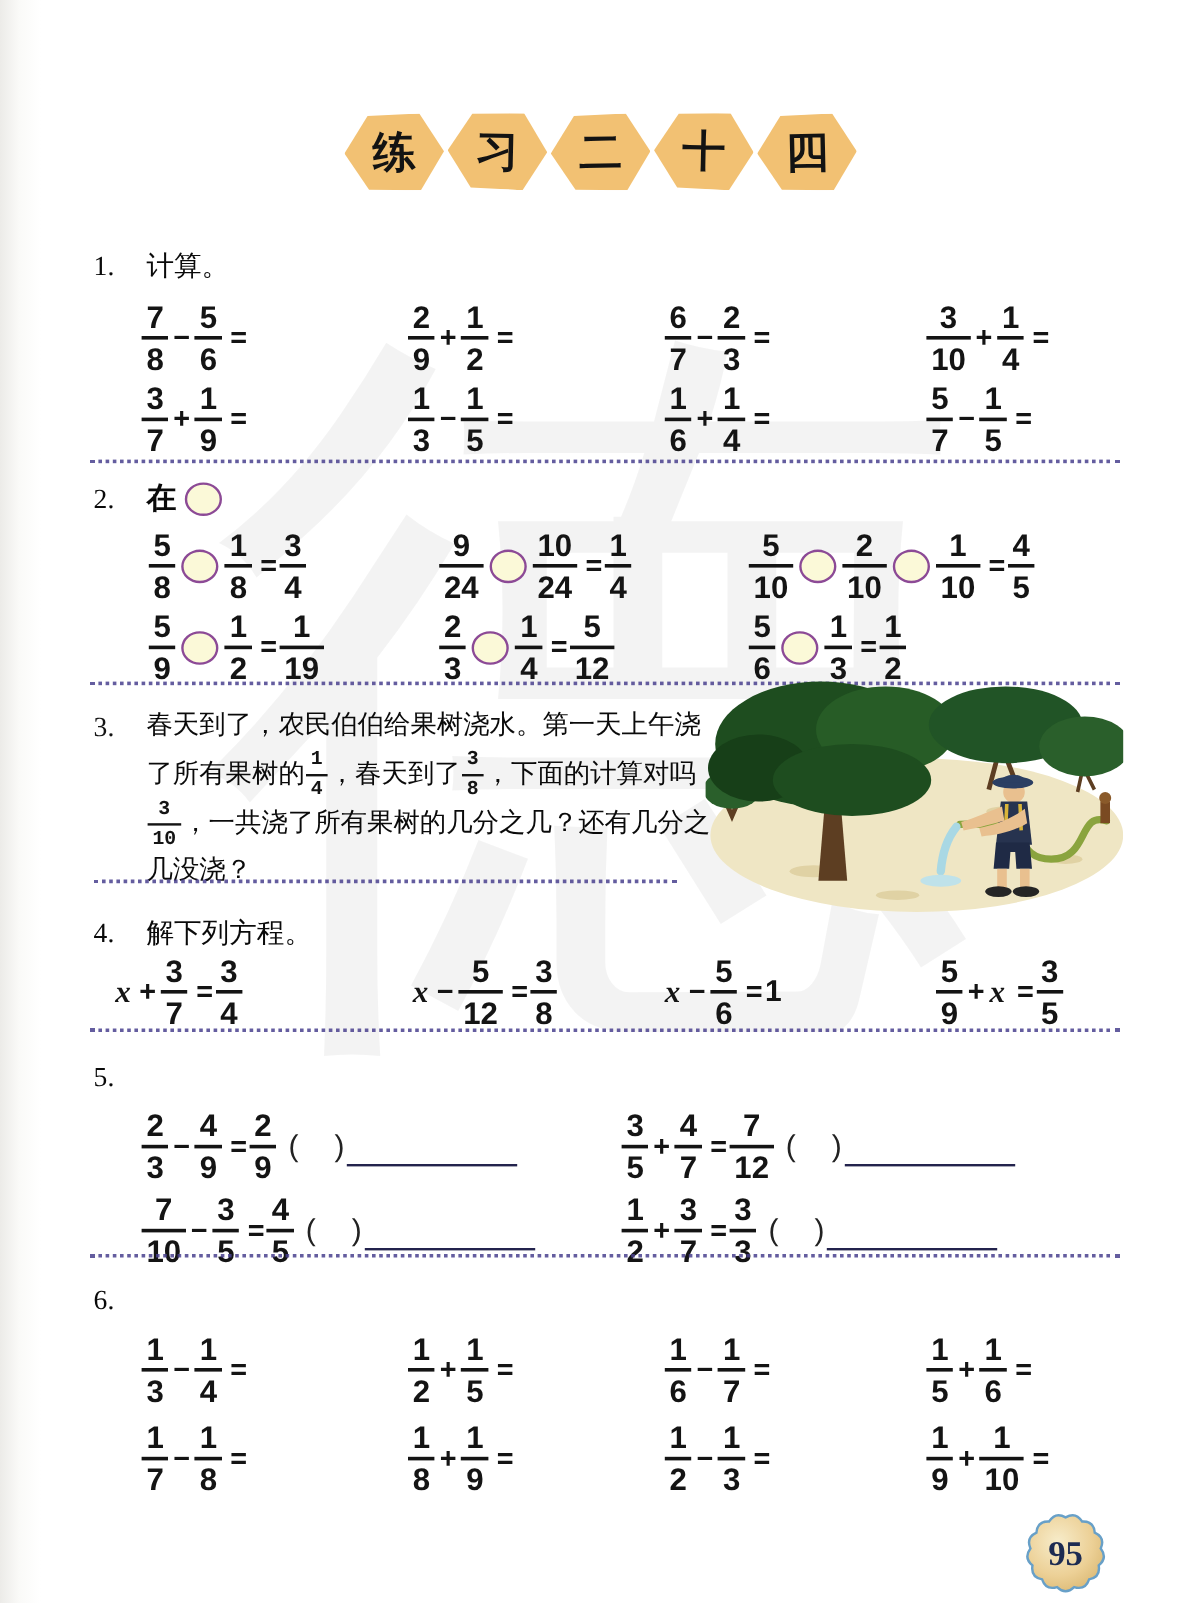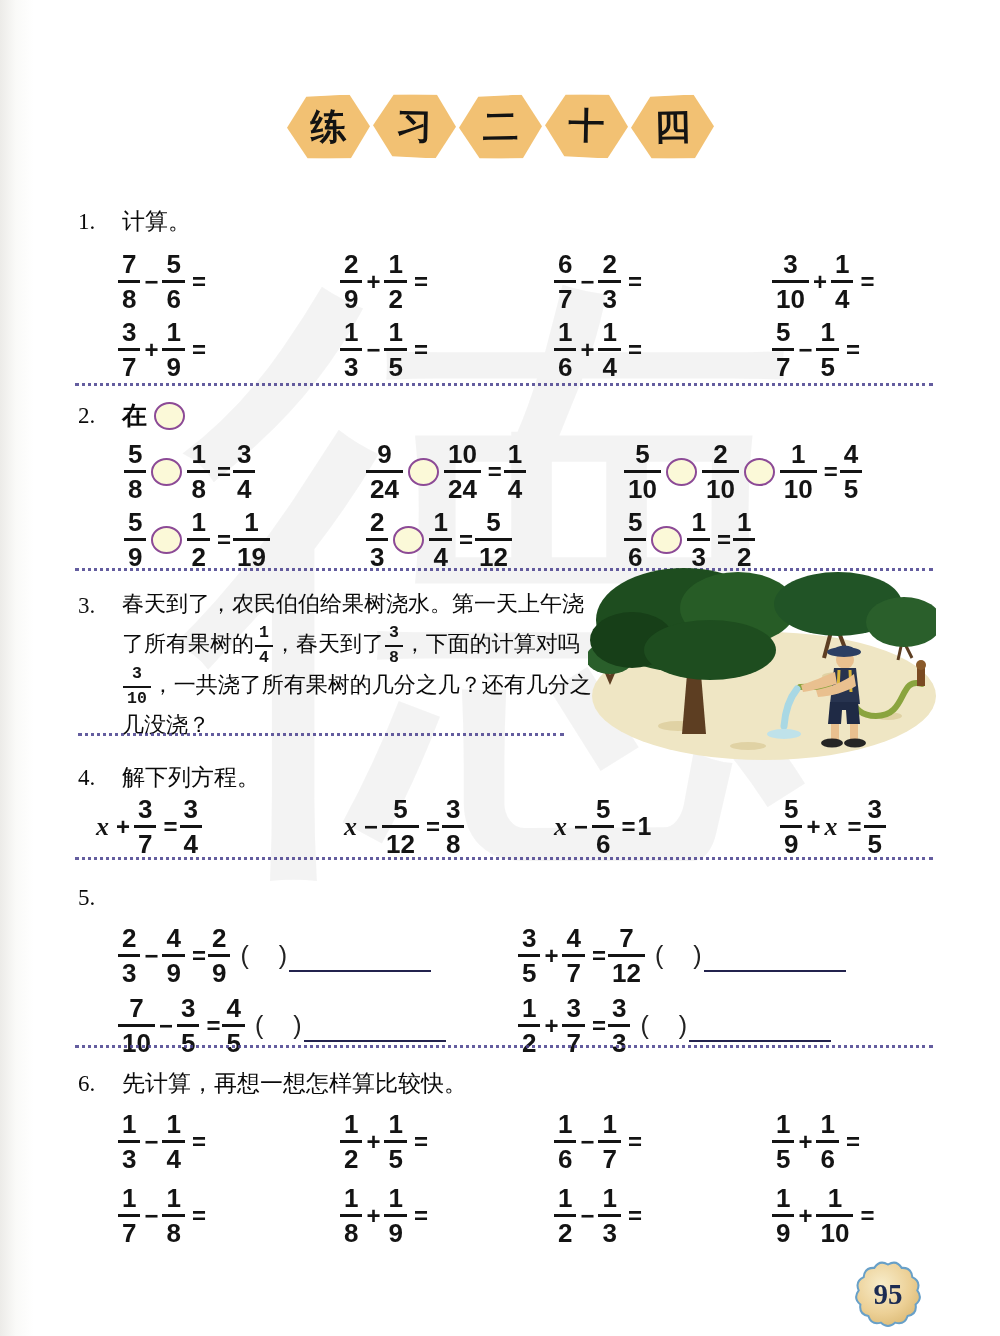--- a/index.html
+++ b/index.html
@@ -557,21 +557,20 @@
           <span class="blank"></span>
         </span>
     </div>
   </section>
 
   <div class="dotline" style="top:1045px;left:75px;width:858px"></div>
 
   <section class="sec" id="sec6" style="top:1068px">
     <div class="sec-head">
       <span class="sec-num">6.</span>
-      <span class="sec-title">先计算，再想一想怎样算比较快。</span>
     </div>
     <div class="prow prow-a">
       <span class="expr">
           <span class="frac">
             <span class="num">1</span>
             <span class="den">3</span>
           </span>
           <span class="op">−</span>
           <span class="frac">
             <span class="num">1</span>

